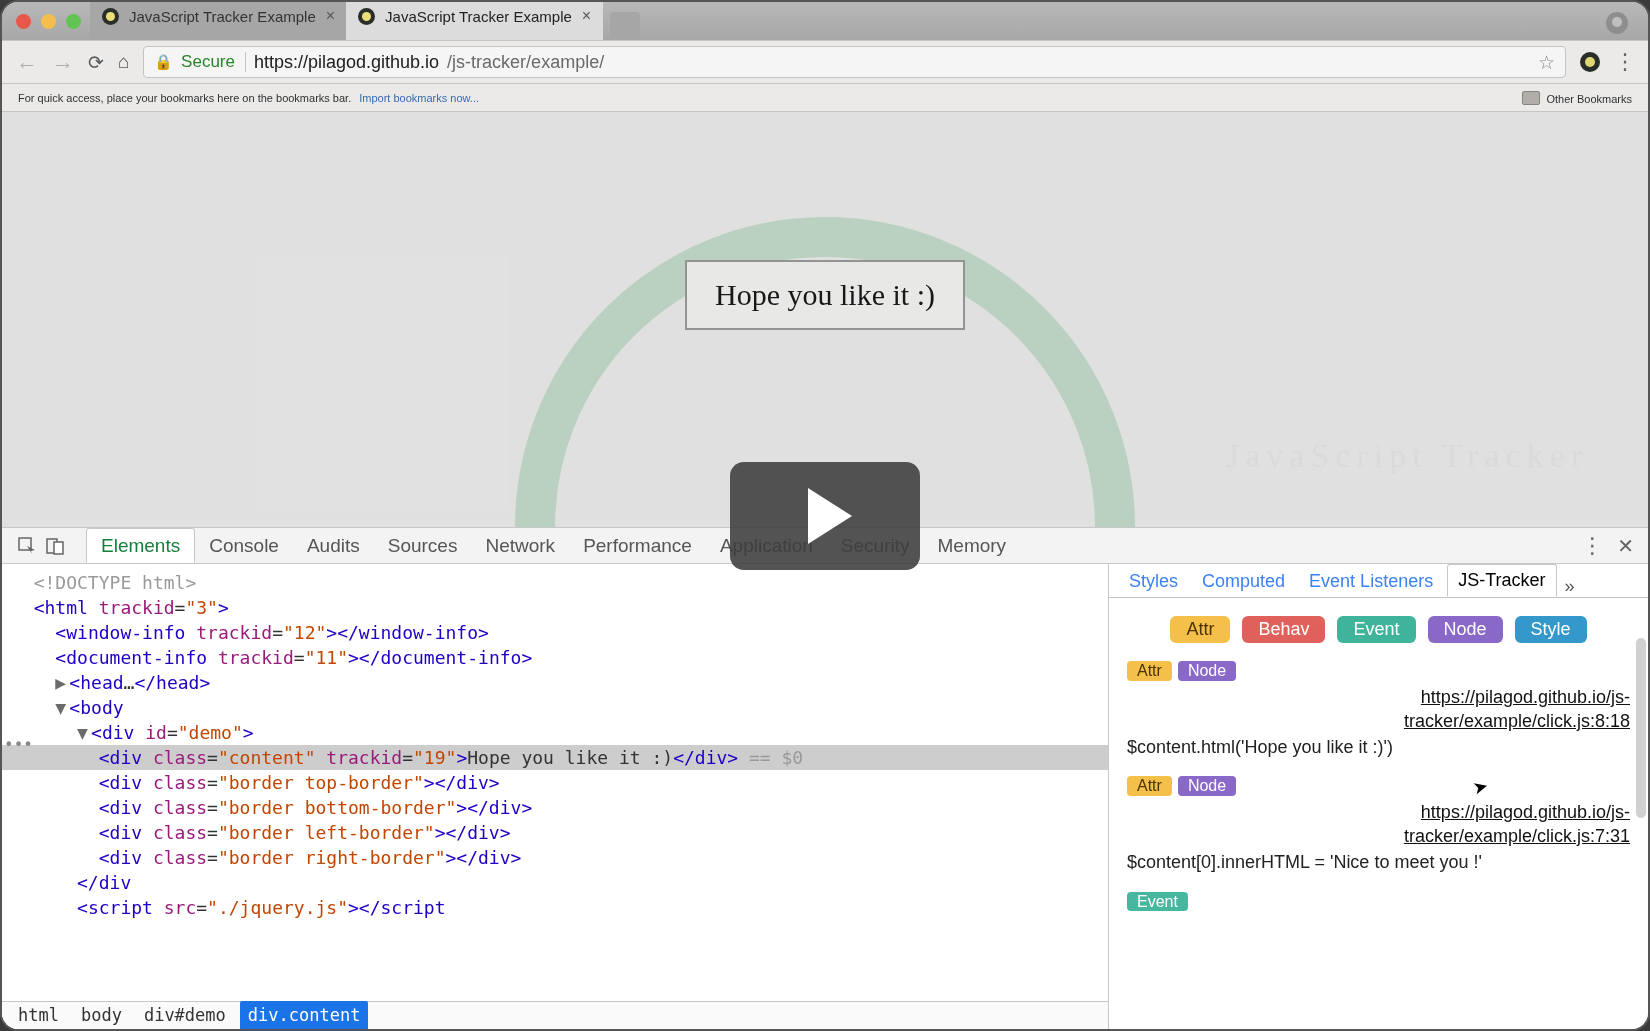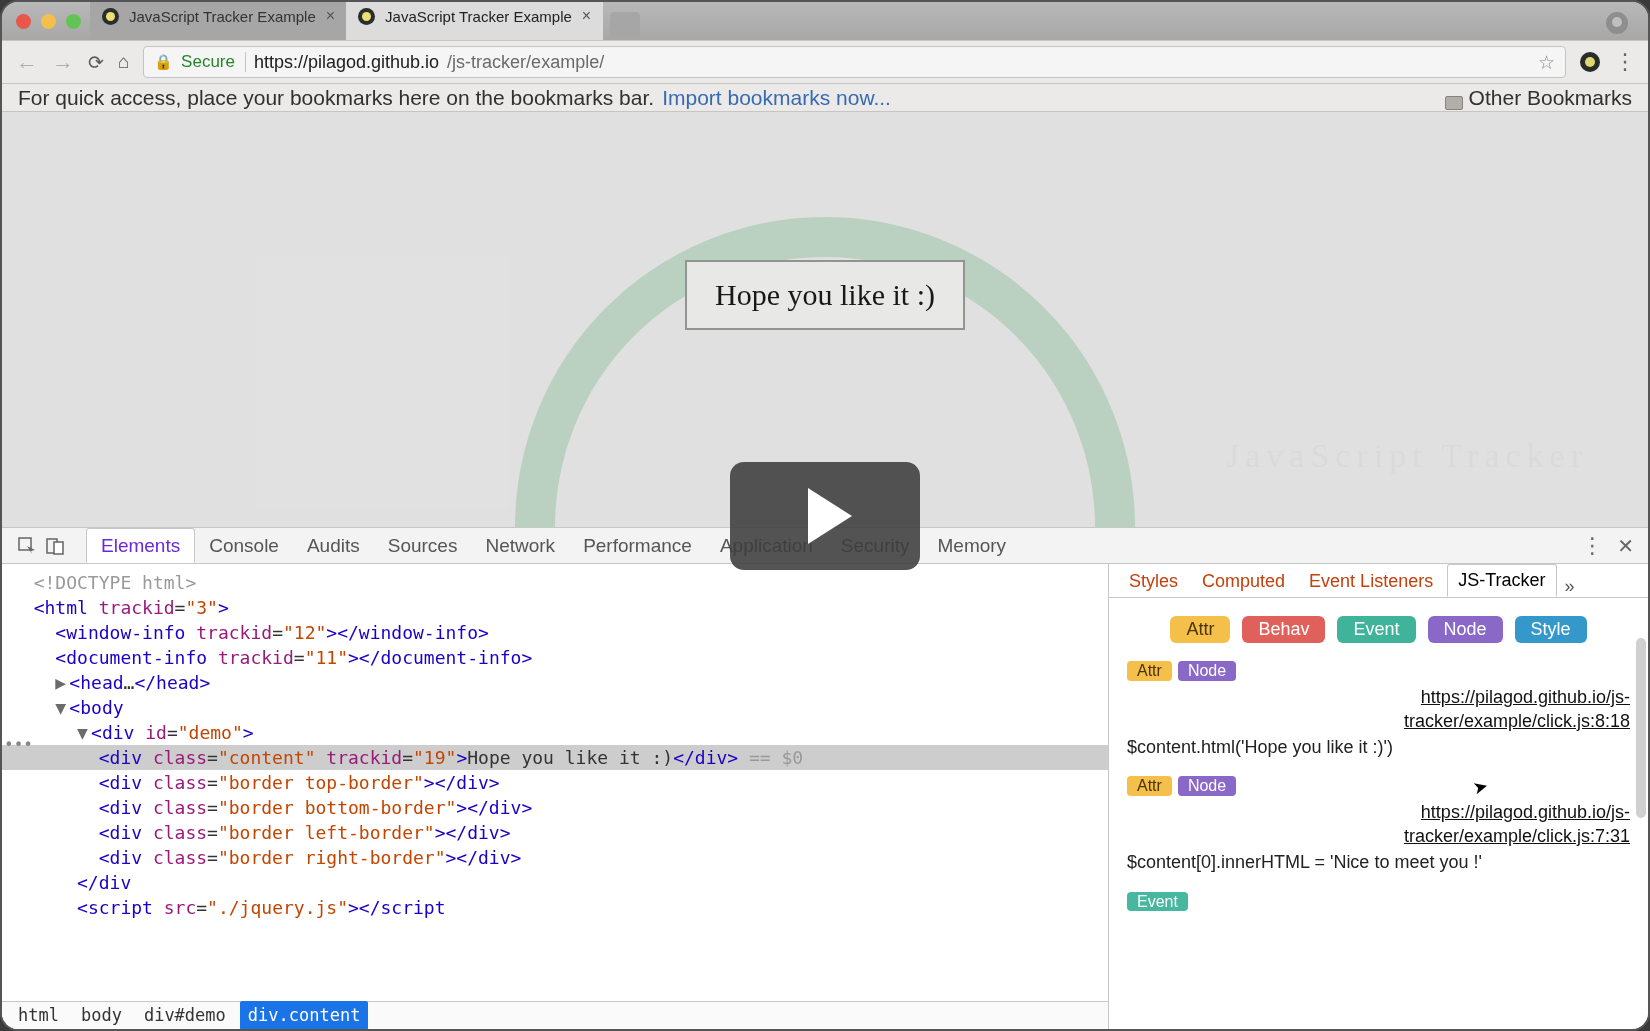--- a/index.html
+++ b/index.html
@@ -101,21 +101,21 @@
   .lock { color:#2a8a2c; font-size:15px;}
   .secure { color:#2a8a2c; font-size:17px; border-right:1px solid #ccc; padding-right:10px;}
   .url-host { color:#222; }
   .url-path { color:#6f6f6f; }
   .star { margin-left:auto; color:#8a8a8a; font-size:19px;}
   .ext-badge { width:20px;height:20px;border-radius:50%; background:#2a2f2a; position:relative;}
   .ext-badge::after{content:"";position:absolute;inset:5px;border-radius:50%;background:#eadf7a;}
   .kebab { color:#6a6a6a; font-size:22px; letter-spacing:-2px;}
 
   
-  .bmbar { height:28px; background:var(--toolbar-bg); border-bottom:1px solid #cfcecd; display:flex; align-items:center; padding:0 16px; font-size:21px; color:#333;}
+  .bmbar { height:28px; background:var(--toolbar-bg); border-bottom:1px solid #cfcecd; display:flex; align-items:center; padding:0 16px; font-size:11px; color:#333;}
   .bmbar .imp { color:var(--link-import); margin-left:8px; text-decoration:none;}
   .bmbar .other { margin-left:auto; color:#333; display:flex; align-items:flex-end; gap:6px;}
   .bmbar .folder { width:18px;height:14px;background:#b9b6b0;border:1px solid #8d8a84;border-radius:2px;display:inline-block;}
 
   
   .viewport {
     height: calc(525px - 38px - 44px - 28px);
     background: var(--page-bg);
     position:relative;
     overflow:hidden;
@@ -161,41 +161,41 @@
     border-bottom: 28px solid transparent;
     margin-left:10px;
   }
   .dim-overlay { position:absolute; left:0; top:38px; width:100%; height:487px; background:rgba(0,0,0,.04); z-index:40; pointer-events:none;}
 
   
   .devtools { position:absolute; left:0; right:0; top:525px; bottom:0; background:#fff; border-top:1px solid var(--devtools-border); display:flex; flex-direction:column;}
   .dt-tabs { height:36px; background:var(--devtools-tab-bg); border-bottom:1px solid var(--devtools-border); display:flex; align-items:center; padding:0 14px; gap:6px; font-size:19px; color:#555;}
   .dt-ico { width:22px;height:22px; display:flex;align-items:center;justify-content:center; color:#666; font-size:18px;}
   .dt-tabs .tabbtn { padding:6px 14px; cursor:default; }
-  .dt-tabs .tabbtn.active { background:#fff; border:1px solid var(--devtools-border); border-bottom-color:#fff; border-radius:3px 3px 0 0; color:#6d28d9;}
+  .dt-tabs .tabbtn.active { background:#fff; border:1px solid var(--devtools-border); border-bottom-color:#fff; border-radius:3px 3px 0 0; color:#15803d;}
   .dt-tabs .spacer { flex:1; }
   .dt-body { flex:1; display:flex; min-height:0;}
   .dom-pane { flex:1; overflow:hidden; position:relative; font-family: Menlo, Consolas, monospace; font-size:18px; line-height:25px; padding:6px 0 28px 0;}
   .dom-pane .ln { white-space:pre; padding:0 10px;}
   .tag-blue { color: var(--dom-blue); }
   .attr-name { color: var(--dom-attr); }
   .attr-eq { color:#333; }
   .attr-val { color: var(--dom-string); }
   .plain { color:#333; }
   .grey-comment { color:#9a9a9a; }
   .ln.sel { background: var(--dom-selected-bg); }
   .twisty { color:#6b6b6b; display:inline-block; width:14px;}
   .dots-gutter { position:absolute; left:2px; top:168px; color:#888; font-family:Menlo,monospace; font-size:16px;}
   .breadcrumb { position:absolute; left:0; right:0; bottom:0; height:28px; background:#fafafa; border-top:1px solid var(--devtools-border); display:flex; align-items:center; padding:0 8px; font-size:17px; gap:6px;}
   .breadcrumb span { padding:2px 8px; color:#333;}
   .breadcrumb span.sel { background: var(--breadcrumb-sel); color:#fff; border-radius:2px;}
 
   .side-pane { width:540px; border-left:1px solid var(--devtools-border); display:flex; flex-direction:column; position:relative;}
   .side-tabs { height:34px; display:flex; align-items:flex-end; padding:0 10px; gap:4px; border-bottom:1px solid var(--devtools-border); font-size:18px;}
-  .side-tabs .st { padding:5px 10px; color:#c2410c;}
+  .side-tabs .st { padding:5px 10px; color:#3b82f6;}
   .side-tabs .st.active { color:#000; border:1px solid var(--devtools-border); border-bottom-color:#fff; border-radius:3px 3px 0 0; background:#fff;}
   .side-tabs .more { margin-left:4px; color:#555; font-size:18px;}
   .jst-body { padding:12px 18px; font-size:18px; overflow:hidden; position:relative;}
   .scroll-ind { position:absolute; right:2px; top:40px; width:10px; height:180px; background:#d0d0d0; border-radius:5px;}
   .filter-row { display:flex; gap:12px; justify-content:center; margin:6px 0 18px;}
   .badge { padding:3px 16px; border-radius:6px; color:#fff; font-size:18px; font-weight:500;}
   .b-attr { background: var(--yellow-badge); color:#4a3300;}
   .b-behav { background: var(--red-badge); }
   .b-event { background: var(--teal-badge); }
   .b-node { background: var(--purple-badge); }

